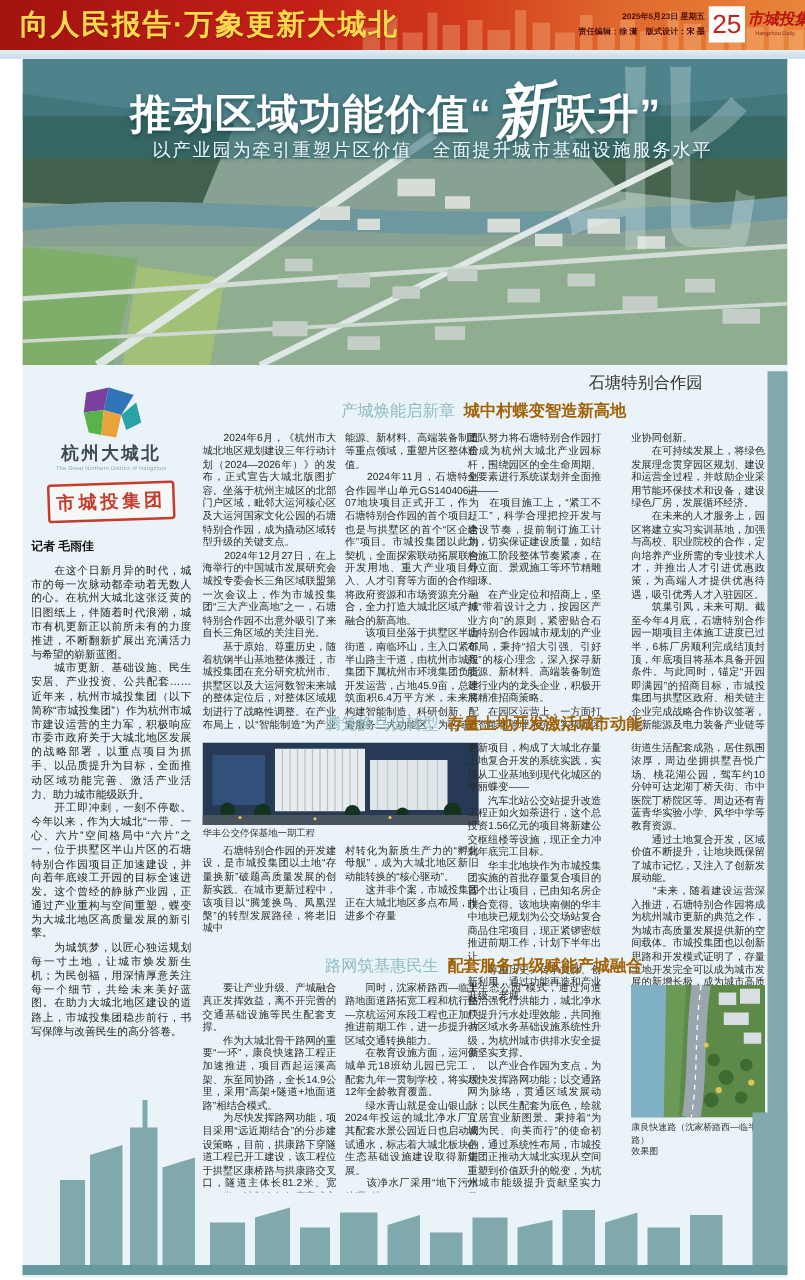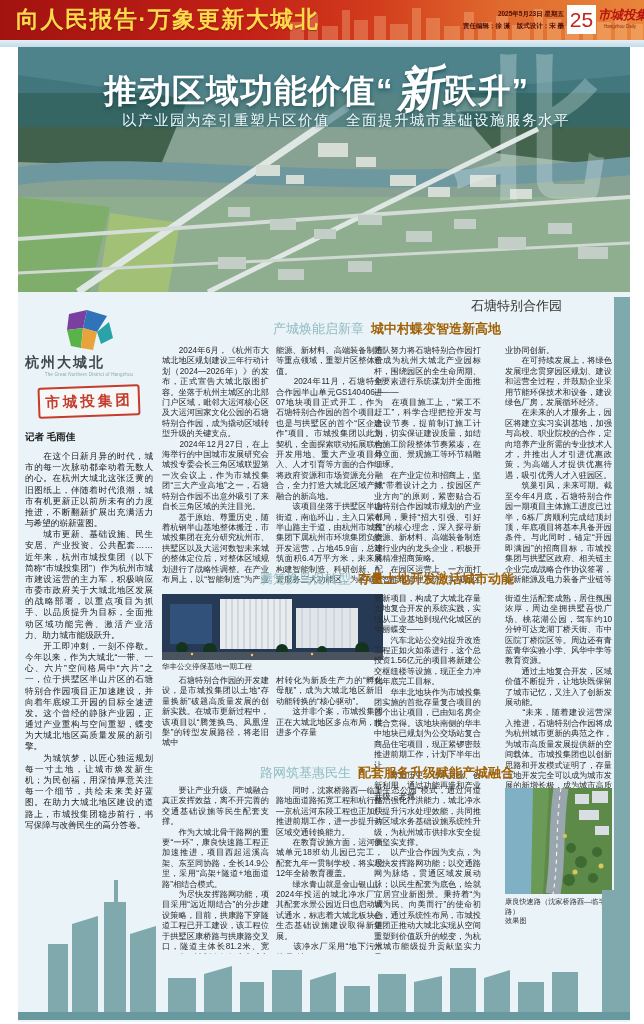--- a/index.html
+++ b/index.html
@@ -33,21 +33,21 @@
   .hero-watermark{position:absolute;right:26px;top:-10px;font-size:150px;line-height:1.2;
                   font-family:"DejaVu Serif","Liberation Serif",serif;font-weight:bold;color:rgba(238,250,252,.28);}
   .hero-caption{position:absolute;right:82px;top:297px;font-size:13px;color:#333;}
   
   .rail{position:absolute;right:14px;top:297px;width:16px;height:715px;background:#7fa9ad;}
   .skyline{position:absolute;left:18px;top:872px;width:612px;height:140px;}
   .bottombar{position:absolute;left:18px;top:1012px;width:612px;height:8px;background:#67999f;}
   
   .leftcol{position:absolute;left:25px;top:308px;width:128px;height:566px;overflow:hidden;}
   .logo-mark{display:block;margin:0 auto;width:56px;height:44px;}
-  .logo-cn{font-size:14px;font-weight:bold;color:#3d4a50;letter-spacing:2px;margin-top:2px;}
+  .logo-cn{text-align:center;font-size:14px;font-weight:bold;color:#3d4a50;letter-spacing:2px;margin-top:2px;}
   .logo-en{text-align:center;font-size:4.5px;color:#8aa;letter-spacing:.2px;}
   .seal{margin:9px auto 0;width:98px;height:27px;border:2.5px solid #c53b2c;border-radius:3px;color:#c53b2c;
         font-size:14.5px;font-weight:bold;display:flex;align-items:center;justify-content:center;letter-spacing:3px;
         transform:rotate(-2deg);background:rgba(255,252,250,.55);}
   .byline{font-size:9.5px;font-weight:bold;color:#111;margin:14px 0 7px;}
   .leftcol-text{font-size:8.6px;line-height:1.3;color:#222;text-align:justify;white-space:pre-line;}
   
   .section{position:absolute;left:162px;width:450px;}
   .sec-head{position:absolute;left:0;top:0;width:100%;text-align:center;font-size:13px;white-space:nowrap;}
   .sec-tag{color:#8fbcc2;margin-right:7px;}

